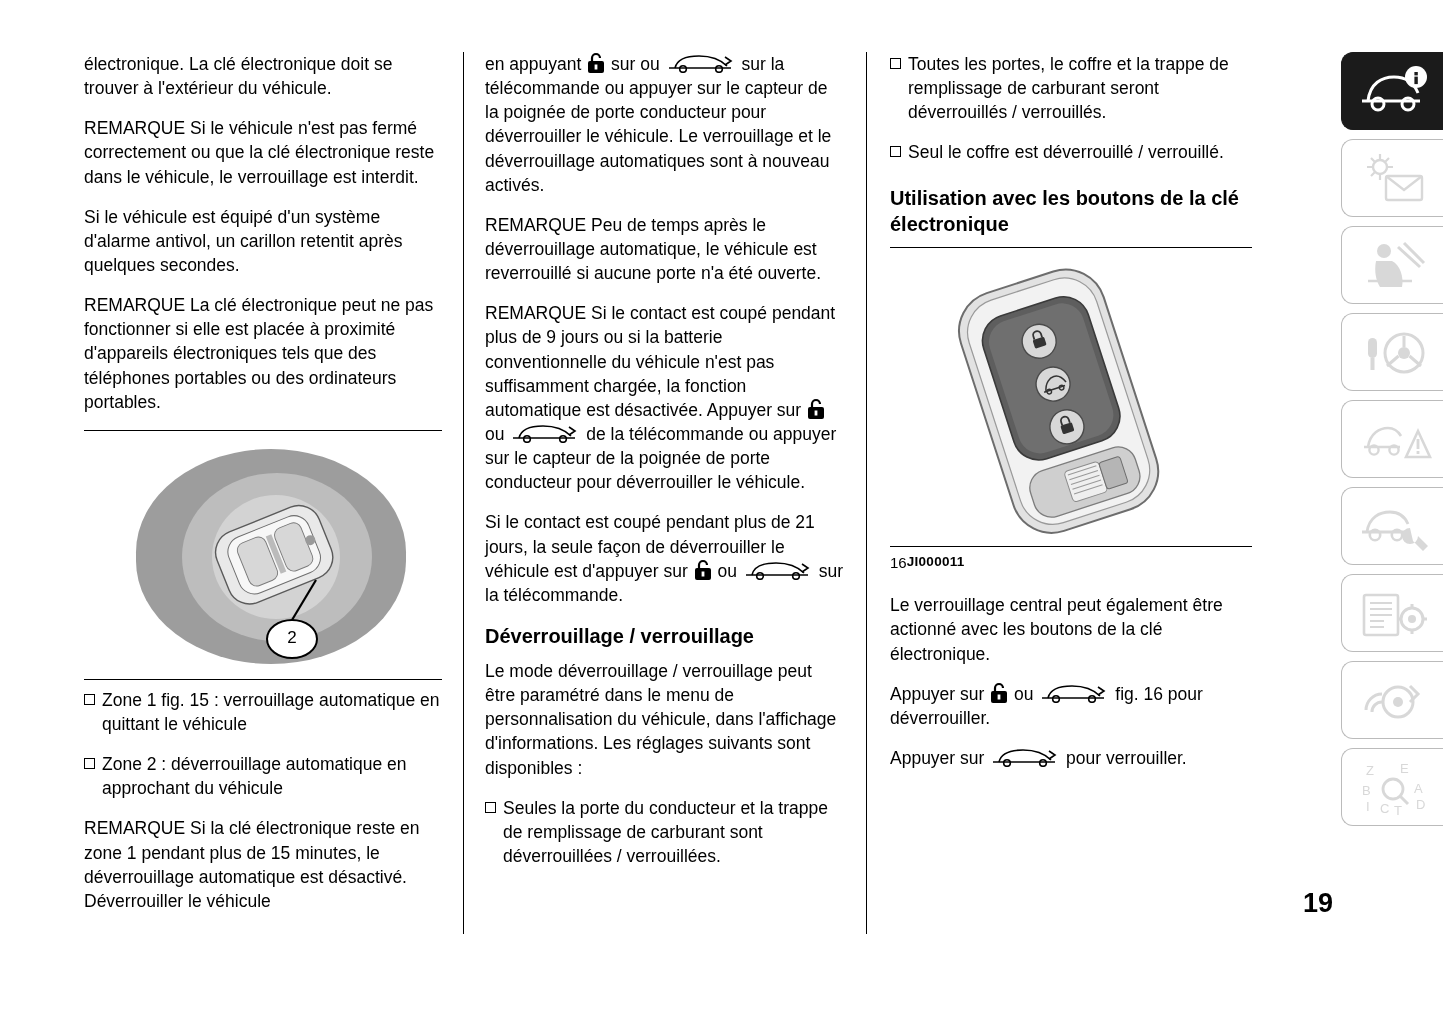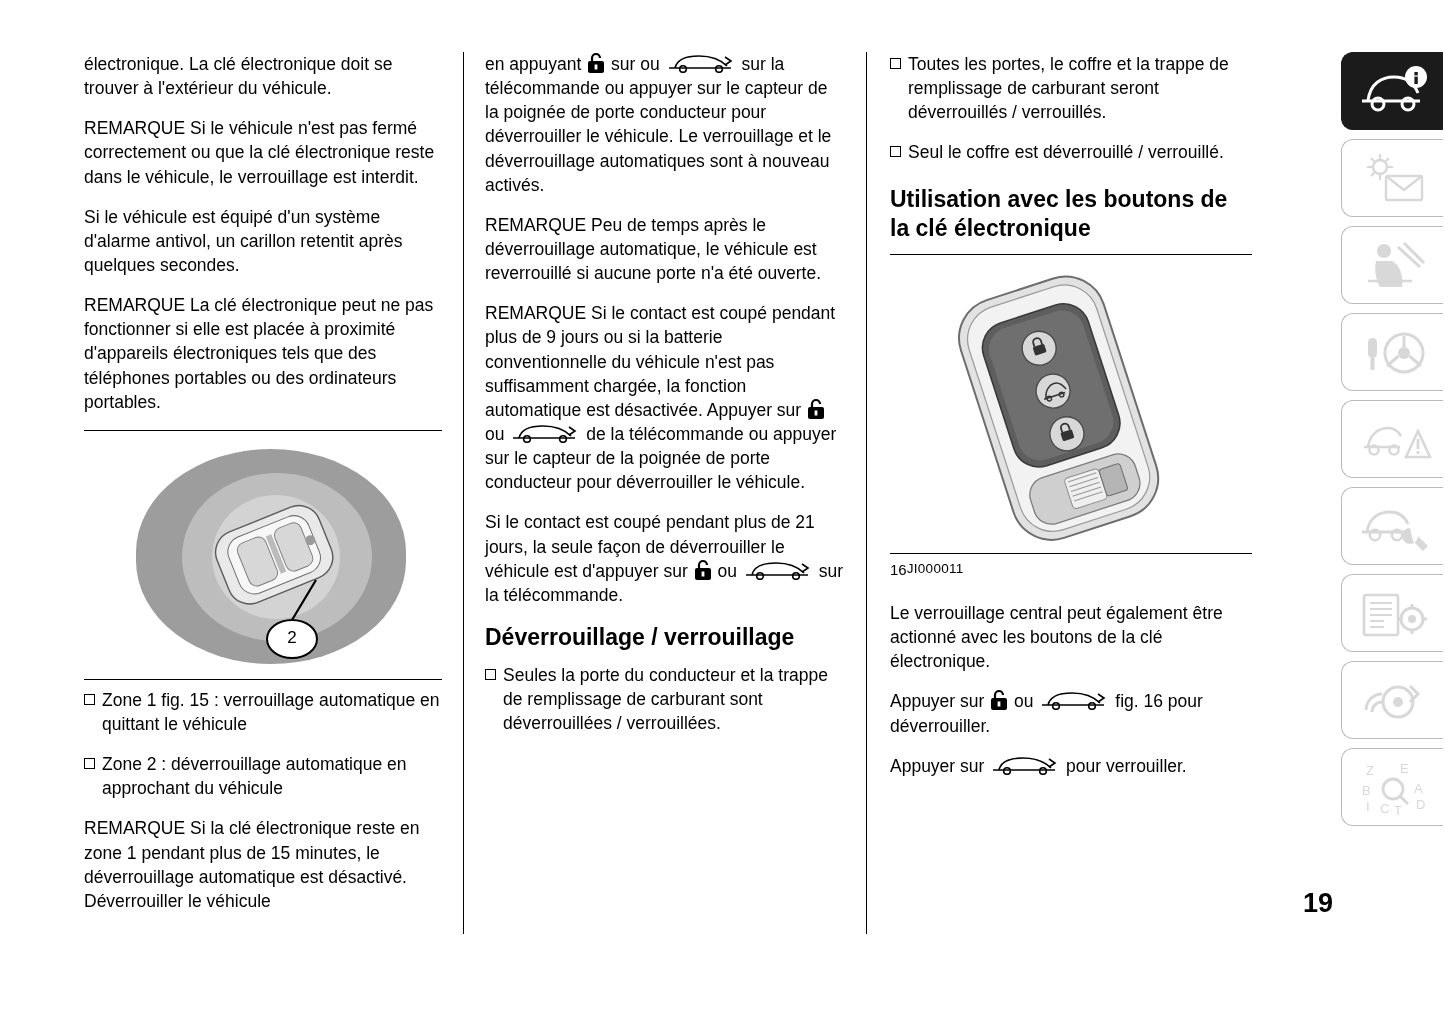--- a/index.html
+++ b/index.html
@@ -46,21 +46,21 @@
     position: absolute;
     left: 0;
     top: 6px;
     width: 9px;
     height: 9px;
     border: 1.6px solid #000;
     display: inline-block;
     background: #fff;
   }
   h3.subhead {
-    font-size: 23px;
+    font-size: 20px;
     font-weight: bold;
     margin: 4px 0 10px 0;
     line-height: 1.3;
   }
   
   .vrule {
     position: absolute;
     top: 52px;
     width: 1px;
     background: #000;
@@ -125,21 +125,21 @@
   }
   #callout2 { left: 182px; top: 182px; }
   .fig-caption-row {
     position: relative;
     display: flex;
     justify-content: flex-start;
     font-size: 14px;
     margin-top: 2px;
   }
   .fig-num { font-size: 15px; }
-  .fig-code { font-size: 13.5px; letter-spacing: .3px; }
+  .fig-code { font-size: 13.5px; letter-spacing: .3px; font-weight: bold; }
 
   
   .fig16-img {
     position: relative;
     width: 362px;
     height: 290px;
     margin-top: 6px;
   }
 
   
@@ -284,20 +284,21 @@
         <path d="M4 15 H66" stroke="#000" stroke-width="1.6" fill="none"></path>
         <path d="M10 15 C12 6, 22 3, 34 3 C46 3, 56 7, 62 13" fill="none" stroke="#000" stroke-width="1.6"></path>
         <circle cx="18" cy="16" r="3.3" fill="none" stroke="#000" stroke-width="1.6"></circle>
         <circle cx="54" cy="16" r="3.3" fill="none" stroke="#000" stroke-width="1.6"></circle>
         <path d="M60 4 l6 4 -6 4" fill="none" stroke="#000" stroke-width="1.6"></path>
       </svg>
       <span>sur la télécommande.</span>
     </p>
 
     <h3 class="subhead">Déverrouillage / verrouillage</h3>
+    <p>Le mode déverrouillage / verrouillage peut être paramétré dans le menu de personnalisation du véhicule, dans l'affichage d'informations. Les réglages suivants sont disponibles :</p>
     <p class="bullet-p">
       <span class="sq"></span>
       <span>Seules la porte du conducteur et la trappe de remplissage de carburant sont déverrouillées / verrouillées.</span>
     </p>
   </div>
 
   <div class="col" id="col3">
     <p class="bullet-p">
       <span class="sq"></span>
       <span>Toutes les portes, le coffre et la trappe de remplissage de carburant seront déverrouillés / verrouillés.</span>

